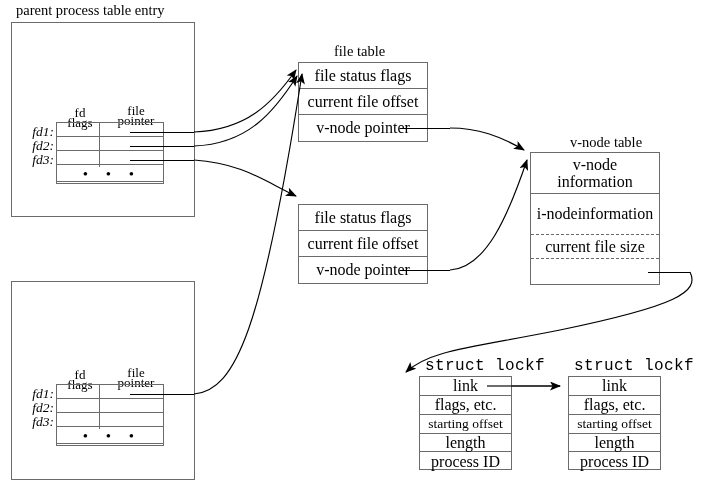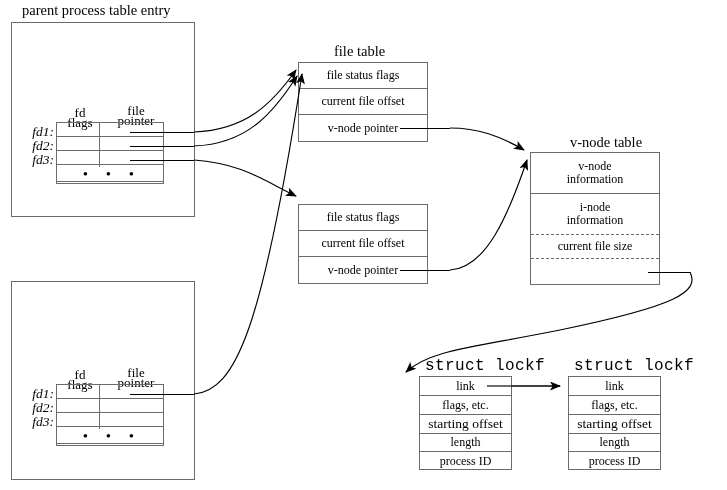--- a/index.html
+++ b/index.html
@@ -13,41 +13,41 @@
   .procbox{position:absolute;border:1.4px solid #6b6b6b;background:transparent;}
 
   
   .caption{position:absolute;font-size:14.5px;line-height:1;white-space:nowrap;}
   .caption.mono{font-family:Liberation Mono, monospace;font-size:16px;letter-spacing:.4px;}
 
   
   .tbl{position:absolute;border:1.4px solid #6b6b6b;box-sizing:border-box;background:#fff;}
   .tbl .row{border-bottom:1.2px solid #6b6b6b;box-sizing:border-box;
             display:flex;align-items:center;justify-content:center;
-            font-size:12px;white-space:nowrap;}
+            font-size:16px;white-space:nowrap;}
   .tbl .row:last-child{border-bottom:none;}
   .tbl .row.dashed{border-bottom:1.2px dashed #6b6b6b;}
 
   
   .fdtbl{position:absolute;border:1.4px solid #6b6b6b;box-sizing:border-box;}
   .fdtbl .fdrow{box-sizing:border-box;border-bottom:1.2px solid #6b6b6b;position:relative;}
   .fdtbl .fdrow:last-child{border-bottom:none;}
   .fdtbl .vdiv{position:absolute;top:0;width:0;border-left:1.2px solid #6b6b6b;}
   .fdlabel{position:absolute;font-size:13.5px;text-align:right;white-space:nowrap;font-style:italic;}
   .hdr{position:absolute;font-size:13px;line-height:1.02;text-align:center;white-space:nowrap;}
   .dots{position:absolute;font-size:15px;letter-spacing:7px;text-align:center;}
 
   .pointer-stub{position:absolute;height:0;border-top:1.1px solid #000;}
 </style>
 </head>
 <body>
 
 <div id="stage">
 
-  <div class="caption" style="left:22px;top:3px;">parent process table entry</div>
+  <div class="caption" style="left:16px;top:3px;">parent process table entry</div>
   <div class="procbox" style="left:11px;top:22px;width:182px;height:193px;"></div>
 
   <div class="hdr" style="left:56px;top:106px;width:48px;">fd</div>
   <div class="hdr" style="left:52px;top:116px;width:56px;">flags</div>
   <div class="hdr" style="left:112px;top:104px;width:48px;">file</div>
   <div class="hdr" style="left:104px;top:114px;width:64px;">pointer</div>
 
   <div class="fdlabel" style="left:8px;top:124px;width:46px;">fd1:</div>
   <div class="fdlabel" style="left:8px;top:138px;width:46px;">fd2:</div>
   <div class="fdlabel" style="left:8px;top:152px;width:46px;">fd3:</div>
@@ -101,21 +101,21 @@
     <div class="row" style="height:26px;">v-node pointer</div>
   </div>
   <div class="pointer-stub" style="left:400px;top:270px;width:50px;"></div>
 
   <div class="caption" style="left:570px;top:135px;">v-node table</div>
   <div class="tbl" style="left:530px;top:152px;width:130px;height:133px;">
     <div class="row" style="height:41px;flex-direction:column;line-height:1.08;">
       <span>v-node</span>
       <span>information</span>
     </div>
-    <div class="row dashed" style="height:41px;flex-direction:column;line-height:1.08;">
+    <div class="row dashed" style="height:41px;flex-direction:row;line-height:1.08;">
       <span>i-node</span>
       <span>information</span>
     </div>
     <div class="row dashed" style="height:24px;">current file size</div>
   </div>
   <div class="pointer-stub" style="left:648px;top:272px;width:42px;"></div>
 
   <div class="caption mono" style="left:425px;top:358px;">struct lockf</div>
   <div class="tbl" style="left:419px;top:376px;width:93px;height:94px;">
     <div class="row" style="height:19px;">link</div>

